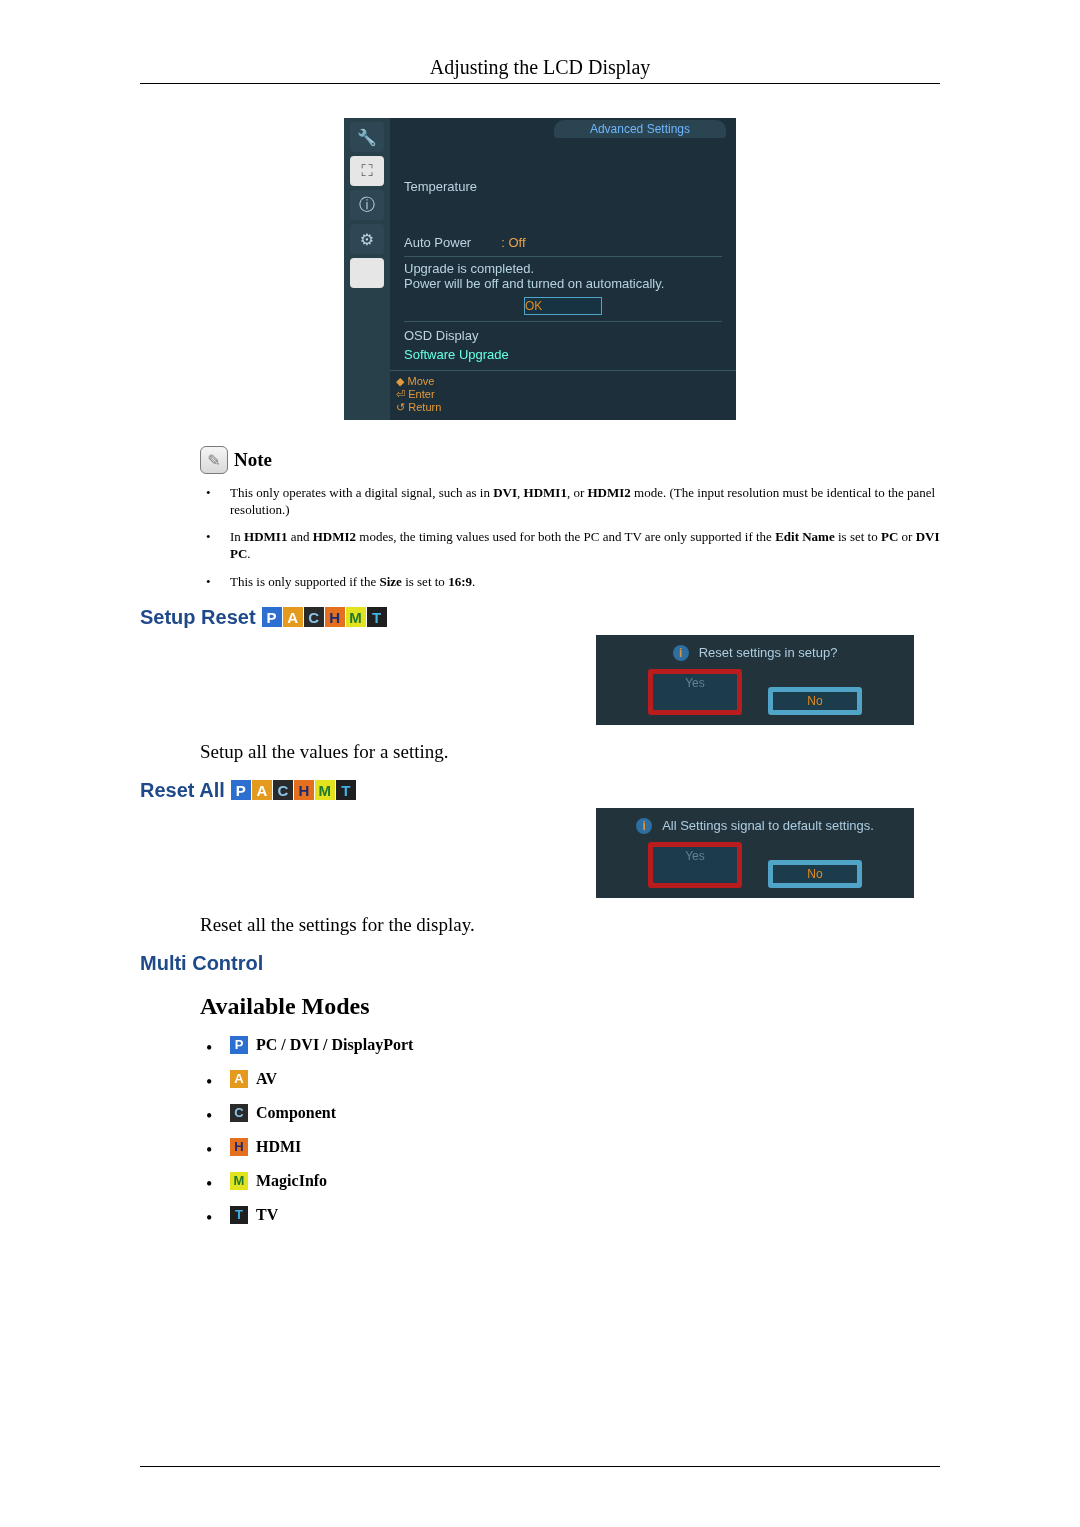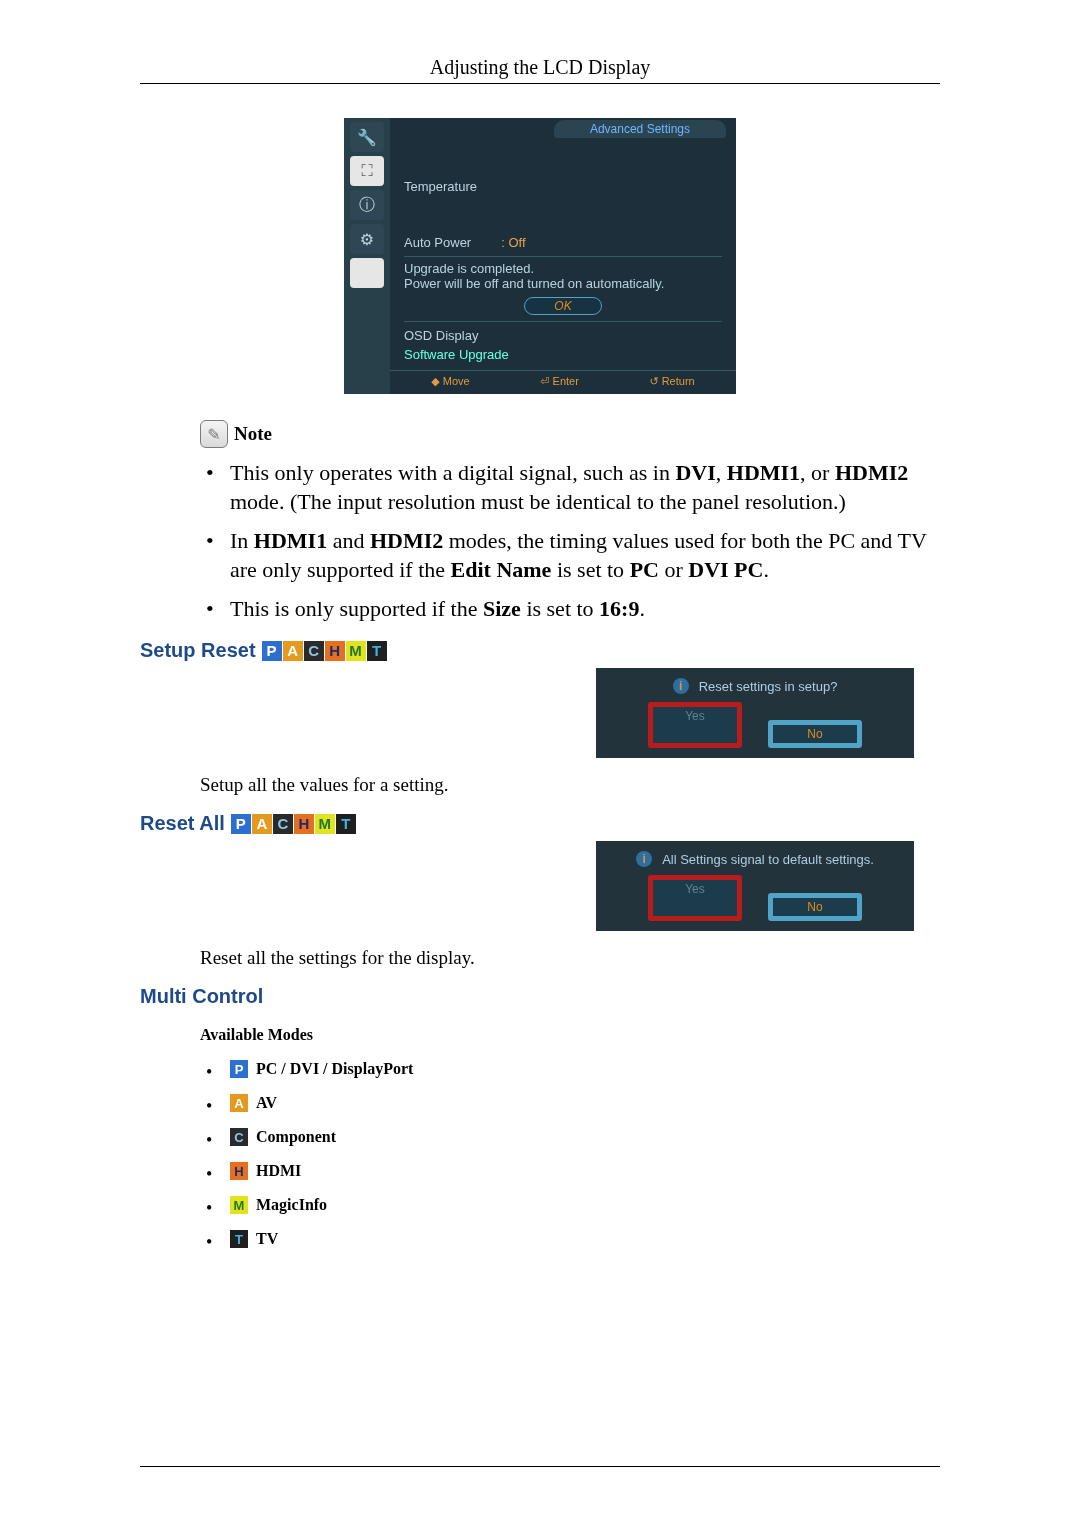--- a/index.html
+++ b/index.html
@@ -64,39 +64,38 @@
     color: #6fb7ff;
   }
   .osd-body { padding: 2px 14px 0 14px; }
   .osd-row { display: flex; gap: 30px; padding: 2px 0; margin-top: 37px; }
   .osd-row .val { color: #e9a24a; }
   .osd-sep { border-top: 1px solid #3a5764; margin: 4px 0; }
   .osd-msg { color: #b7d3e2; }
   .osd-ok {
     margin: 6px auto;
     width: 76px;
-    text-align: center;
     background: #173241;
     border: 1px solid #4fa4c7;
-    border-radius: 9px;
+    border-radius: 0;
     color: #e28a1f;
     padding: 1px 0;
     font-size: 12px;
-    font-style: italic;
   }
   .osd-item { padding: 2px 0; }
   .osd-item.active { color: #66ffe4; }
   .osd-footer {
     border-top: 1px solid #3a5764;
     margin-top: 6px;
     display: flex;
     justify-content: space-around;
     padding: 4px 6px 6px 6px;
     color: #e39a3f;
     font-size: 11px;
+    flex-direction: column;
   }
   .note-row {
     display: flex;
     align-items: center;
     gap: 6px;
     margin: 26px 0 10px 60px;
   }
   .note-icon {
     width: 26px;
     height: 26px;
@@ -111,21 +110,21 @@
   }
   .note-label { font-weight: bold; font-size: 19px; }
   ul.bullets {
     list-style: none;
     padding: 0;
     margin: 0 0 0 60px;
   }
   ul.bullets > li {
     position: relative;
     padding-left: 30px;
-    font-size: 22px;
+    font-size: 13px;
     line-height: 1.32;
     margin: 10px 0;
   }
   ul.bullets > li::before {
     content: "•";
     position: absolute;
     left: 6px;
     top: 0;
   }
   .section-head {
@@ -193,21 +192,21 @@
     font-size: 12px;
   }
   .dlg-btn.inactive { color: #628294; }
   .dlg-btn.sel { border-color: #4fa4c7; color: #e28a1f; margin-top: 18px; }
   .body-text {
     font-size: 19px;
     margin: 16px 0 10px 60px;
   }
   .avail-head {
     font-weight: bold;
-    font-size: 16px;
+    font-size: 24px;
     margin: 18px 0 12px 60px;
   }
   ul.modelist {
     list-style: none;
     padding: 0;
     margin: 0 0 0 60px;
   }
   ul.modelist > li {
     position: relative;
     padding-left: 30px;

